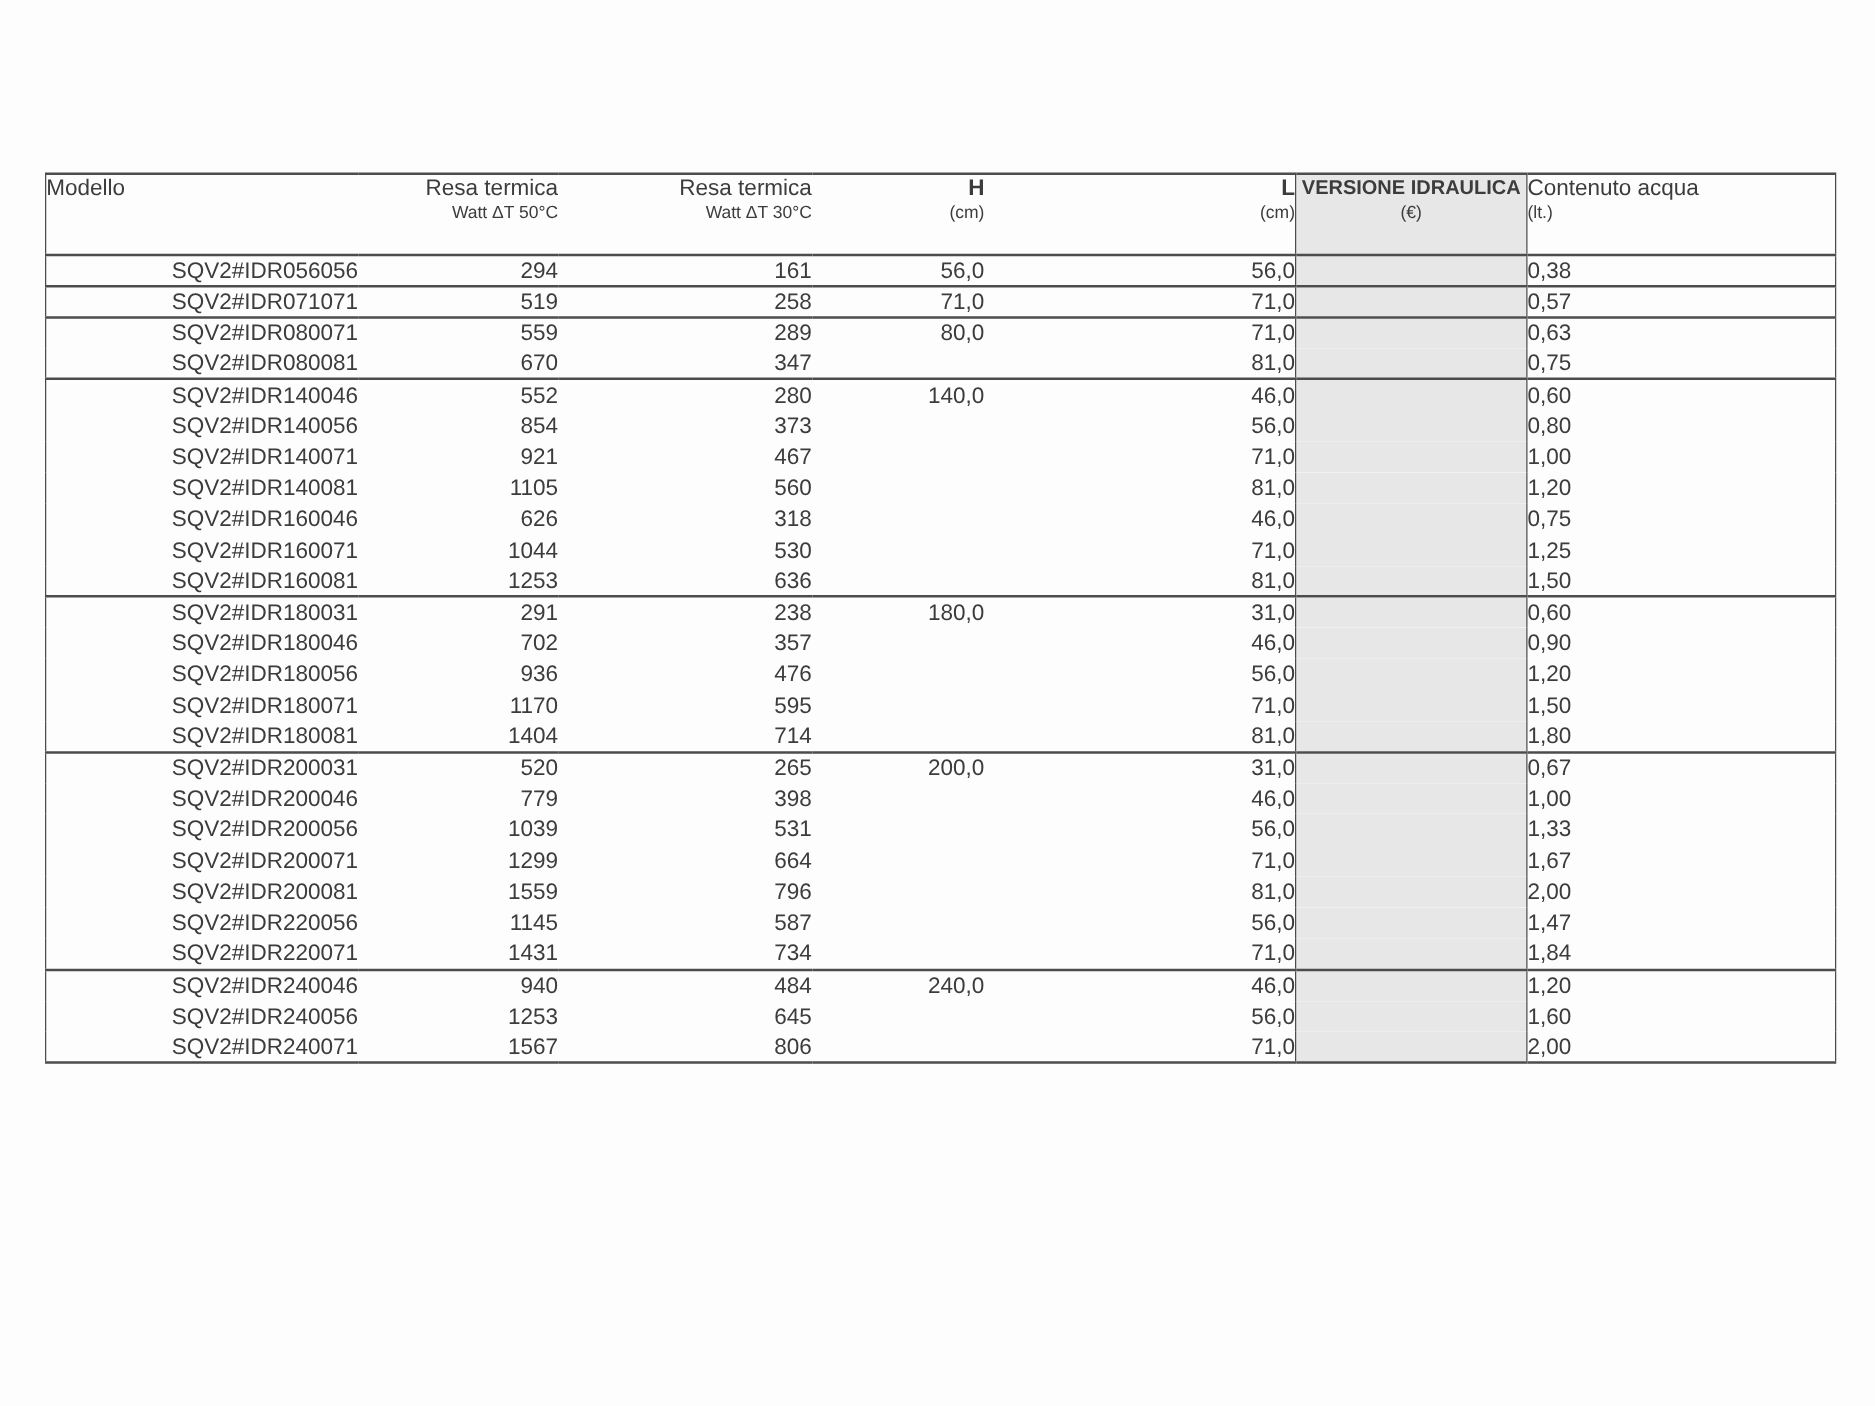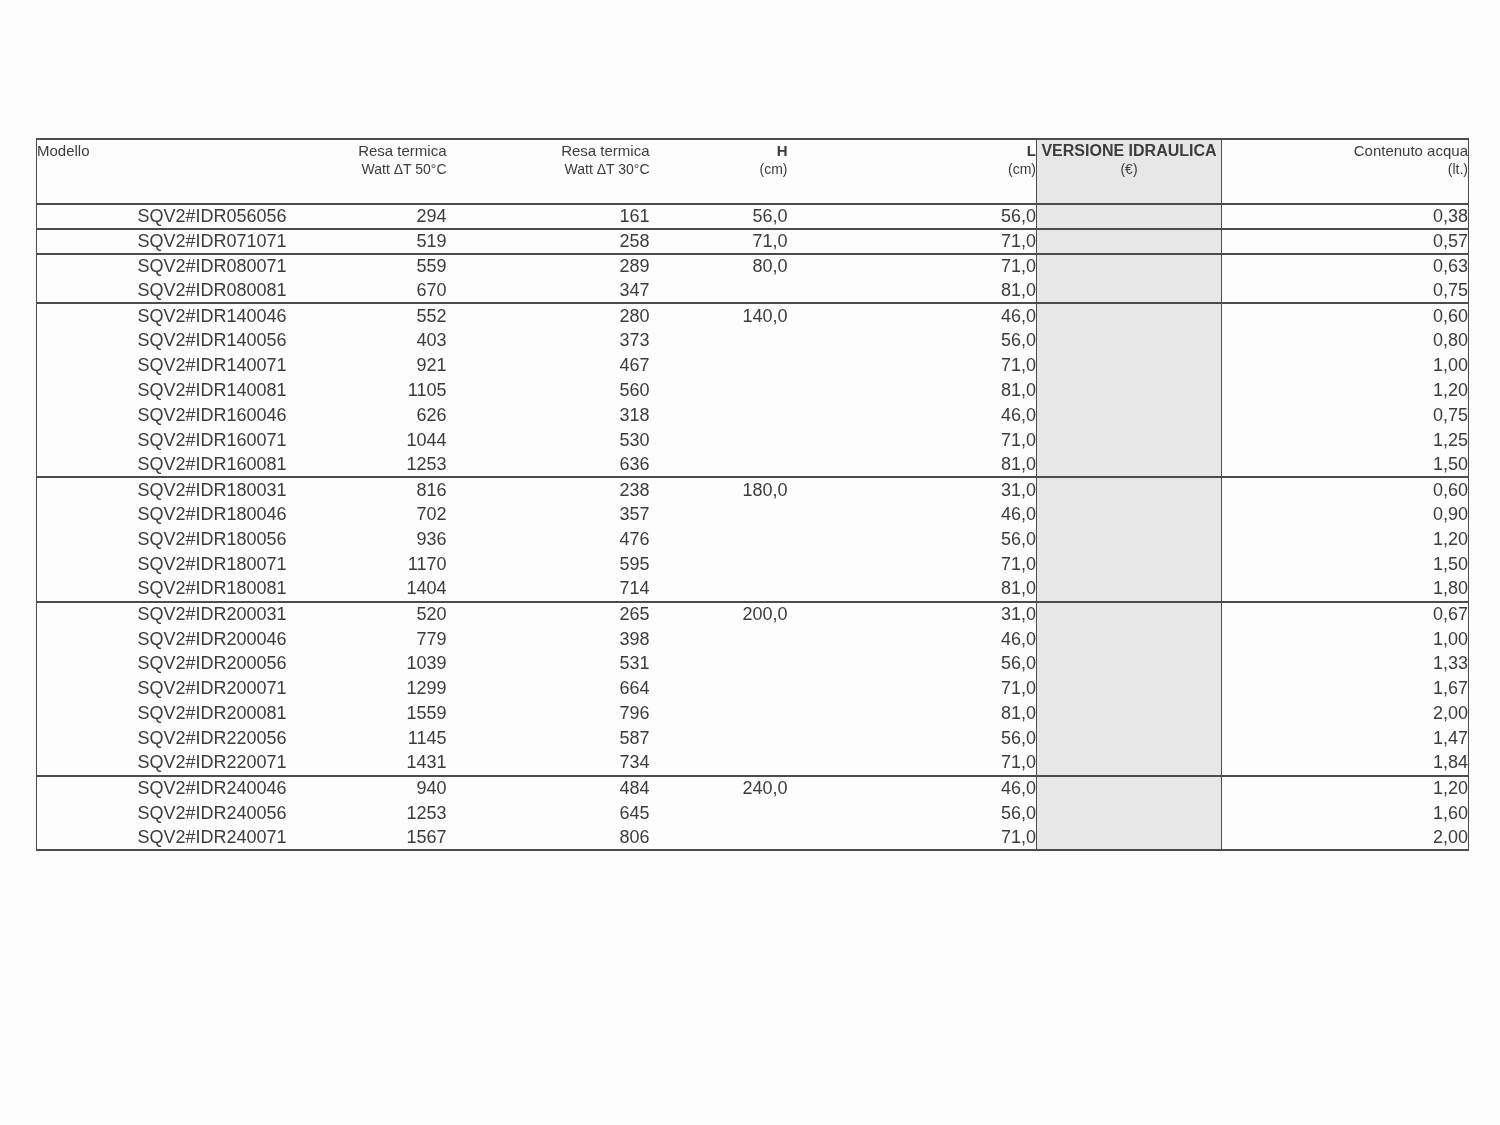--- a/index.html
+++ b/index.html
@@ -38,33 +38,33 @@
 
   
   thead th {
     height: 65px;
     box-sizing: border-box;
     vertical-align: top;
     padding-top: 12px;
     border-top: 2px solid #4c4c4c;
     border-bottom: 2px solid #4c4c4c;
   }
-  .l1 { font-size: 15px; line-height: 21px; }
+  .l1 { font-size: 18px; line-height: 21px; }
   .l2 { font-size: 14px; line-height: 17px; }
   .bold { font-weight: bold; }
   .c16 { font-size: 16px; }
 
   
   .al { text-align: left;  padding-left: 11px; }
   .c-model { text-align: right;  padding-left: 11px; }
   .c-w50   { text-align: right; padding-right: 9px; }
   .c-w30   { text-align: right; padding-right: 9px; }
   .c-h     { text-align: right; padding-right: 9px; }
   .c-l     { text-align: right; padding-right: 121px; }
-  .c-water { text-align: right; padding-right: 11px; }
+  .c-water { text-align: left; padding-right: 11px; }
   .c-price {
     background: #e7e7e7;
     border-left: 1.5px solid #4c4c4c;
     border-right: 1.5px solid #4c4c4c;
   }
 
   
   tbody td {
     height: 24.87px;
     box-sizing: border-box;
@@ -161,21 +161,21 @@
           <td class="c-model">SQV2#IDR140046</td>
           <td class="c-w50">552</td>
           <td class="c-w30">280</td>
           <td class="c-h">140,0</td>
           <td class="c-l">46,0</td>
           <td class="c-price"></td>
           <td class="c-water">0,60</td>
         </tr>
         <tr>
           <td class="c-model">SQV2#IDR140056</td>
-          <td class="c-w50">403</td>
+          <td class="c-w50">854</td>
           <td class="c-w30">373</td>
           <td class="c-h"></td>
           <td class="c-l">56,0</td>
           <td class="c-price"></td>
           <td class="c-water">0,80</td>
         </tr>
         <tr>
           <td class="c-model">SQV2#IDR140071</td>
           <td class="c-w50">921</td>
           <td class="c-w30">467</td>
@@ -215,21 +215,21 @@
           <td class="c-model">SQV2#IDR160081</td>
           <td class="c-w50">1253</td>
           <td class="c-w30">636</td>
           <td class="c-h"></td>
           <td class="c-l">81,0</td>
           <td class="c-price"></td>
           <td class="c-water">1,50</td>
         </tr>
         <tr class="gs">
           <td class="c-model">SQV2#IDR180031</td>
-          <td class="c-w50">816</td>
+          <td class="c-w50">291</td>
           <td class="c-w30">238</td>
           <td class="c-h">180,0</td>
           <td class="c-l">31,0</td>
           <td class="c-price"></td>
           <td class="c-water">0,60</td>
         </tr>
         <tr>
           <td class="c-model">SQV2#IDR180046</td>
           <td class="c-w50">702</td>
           <td class="c-w30">357</td>

